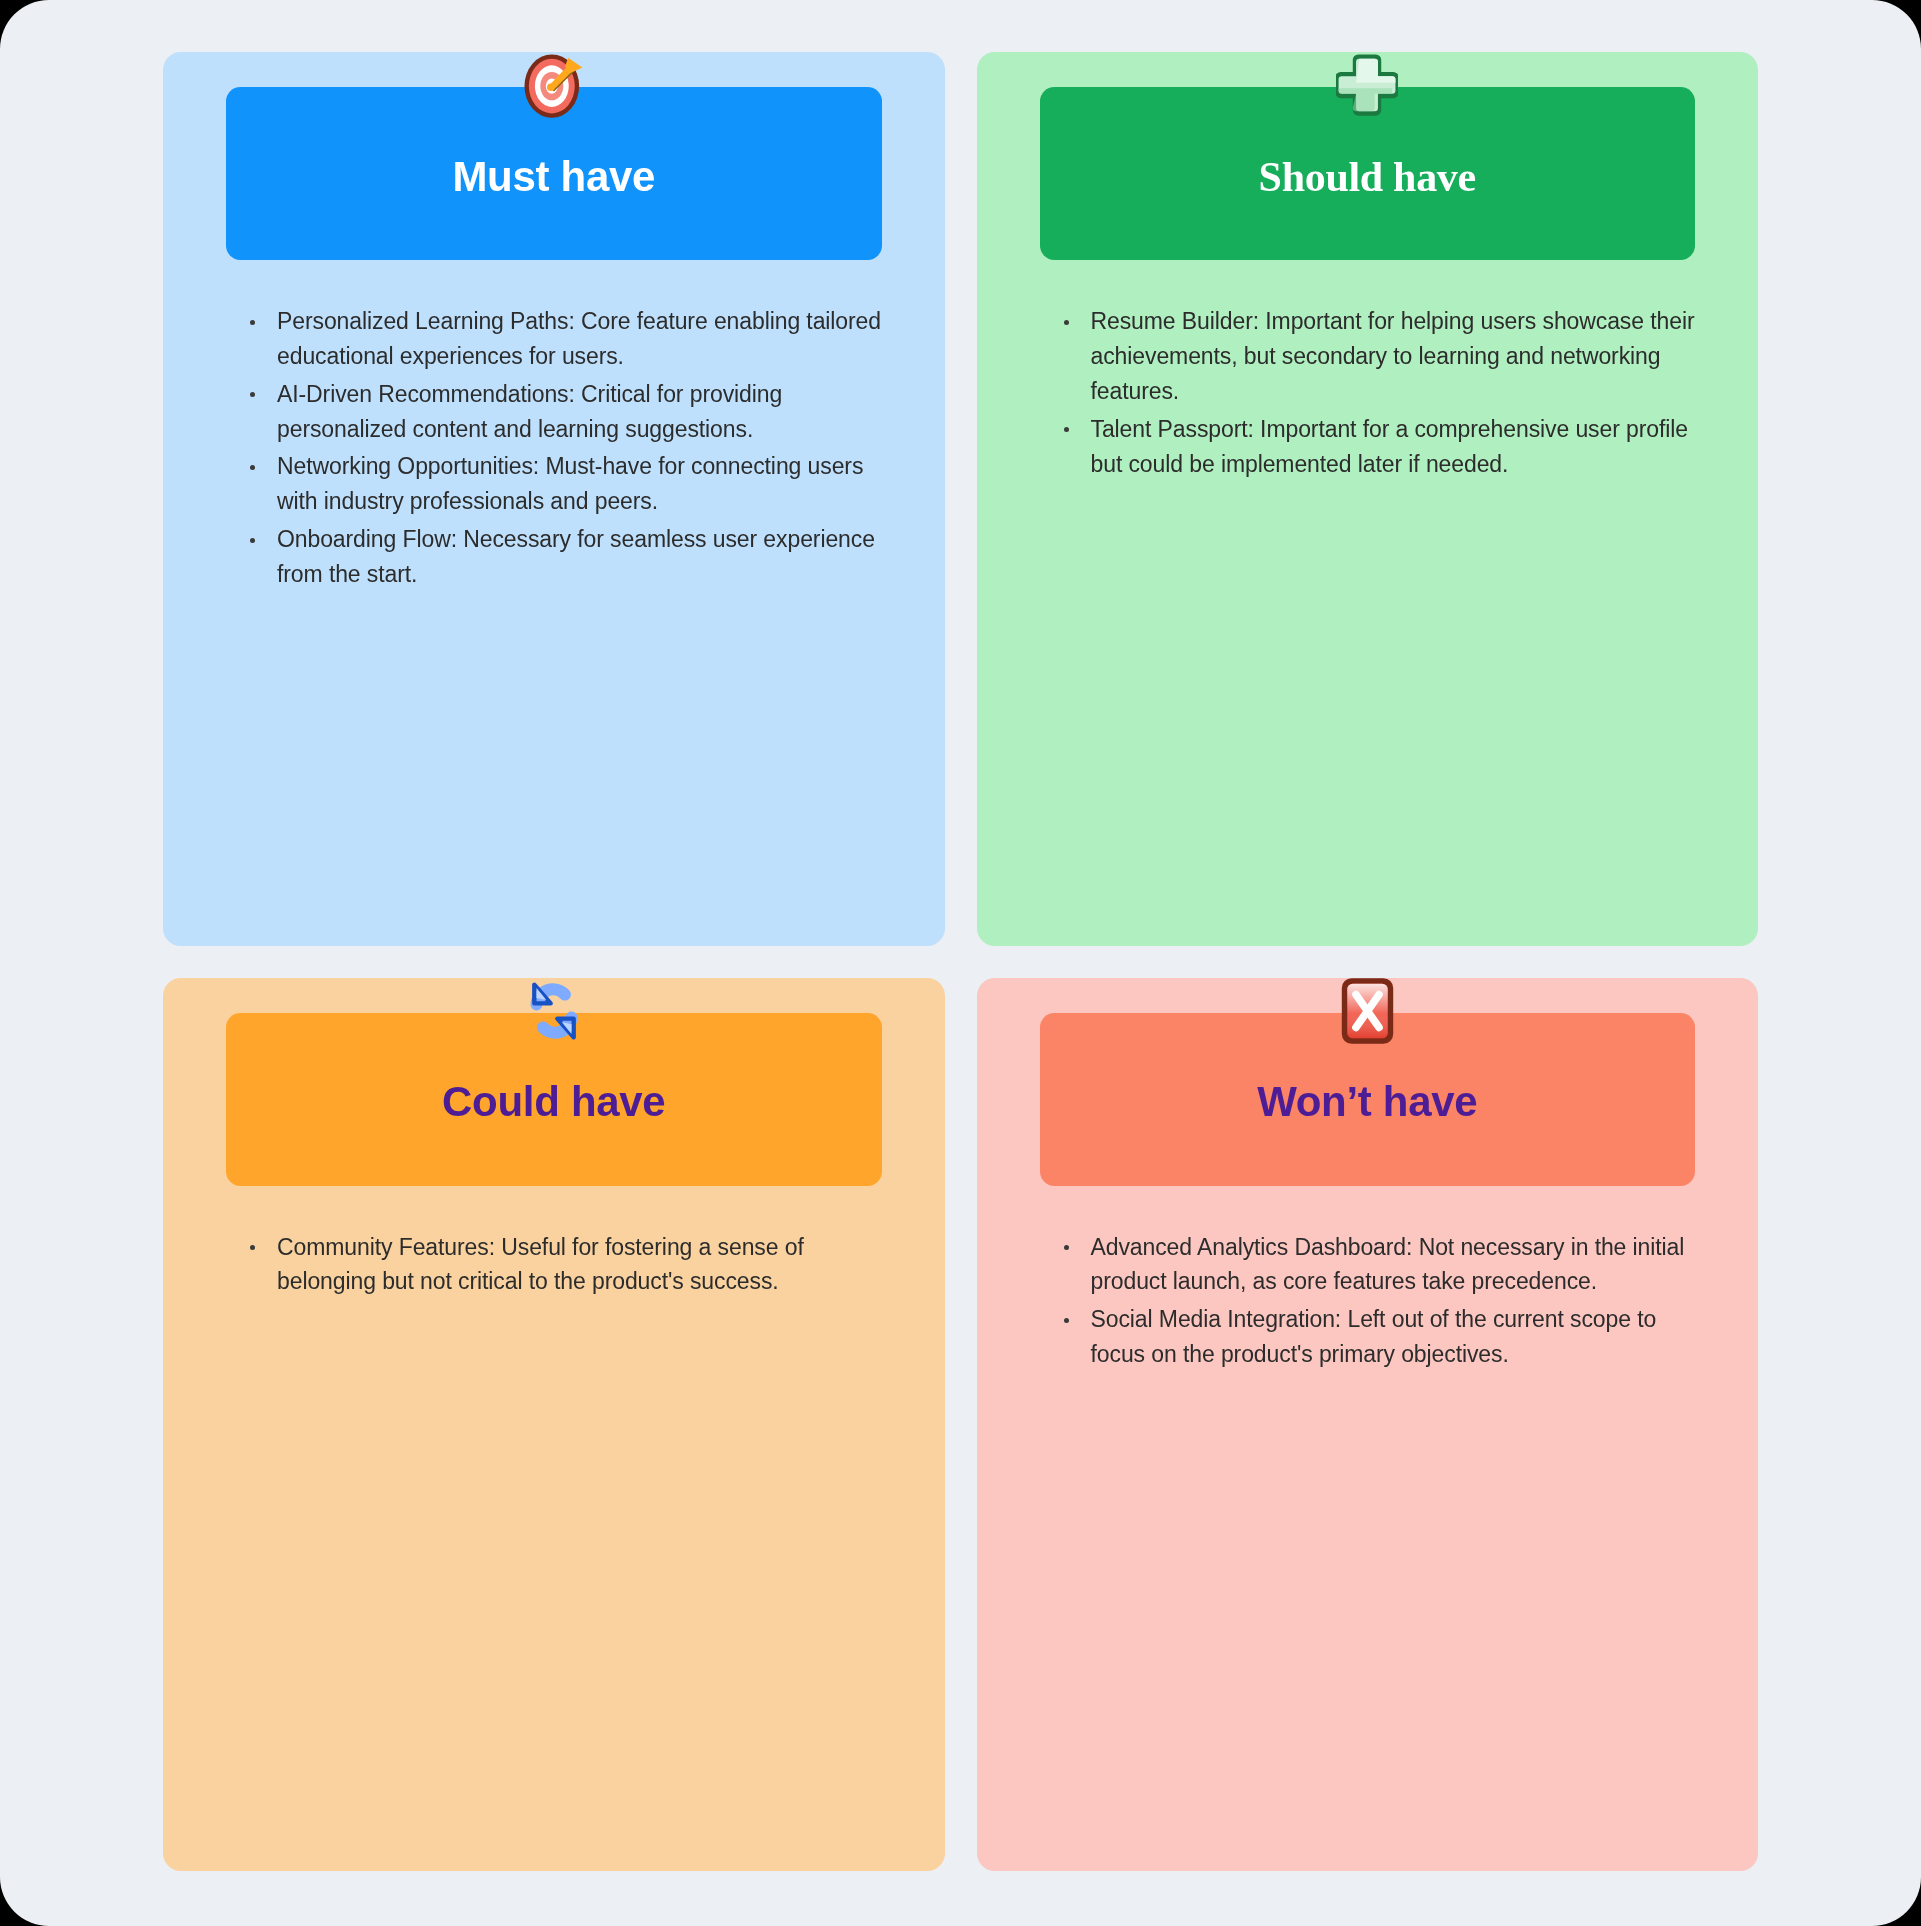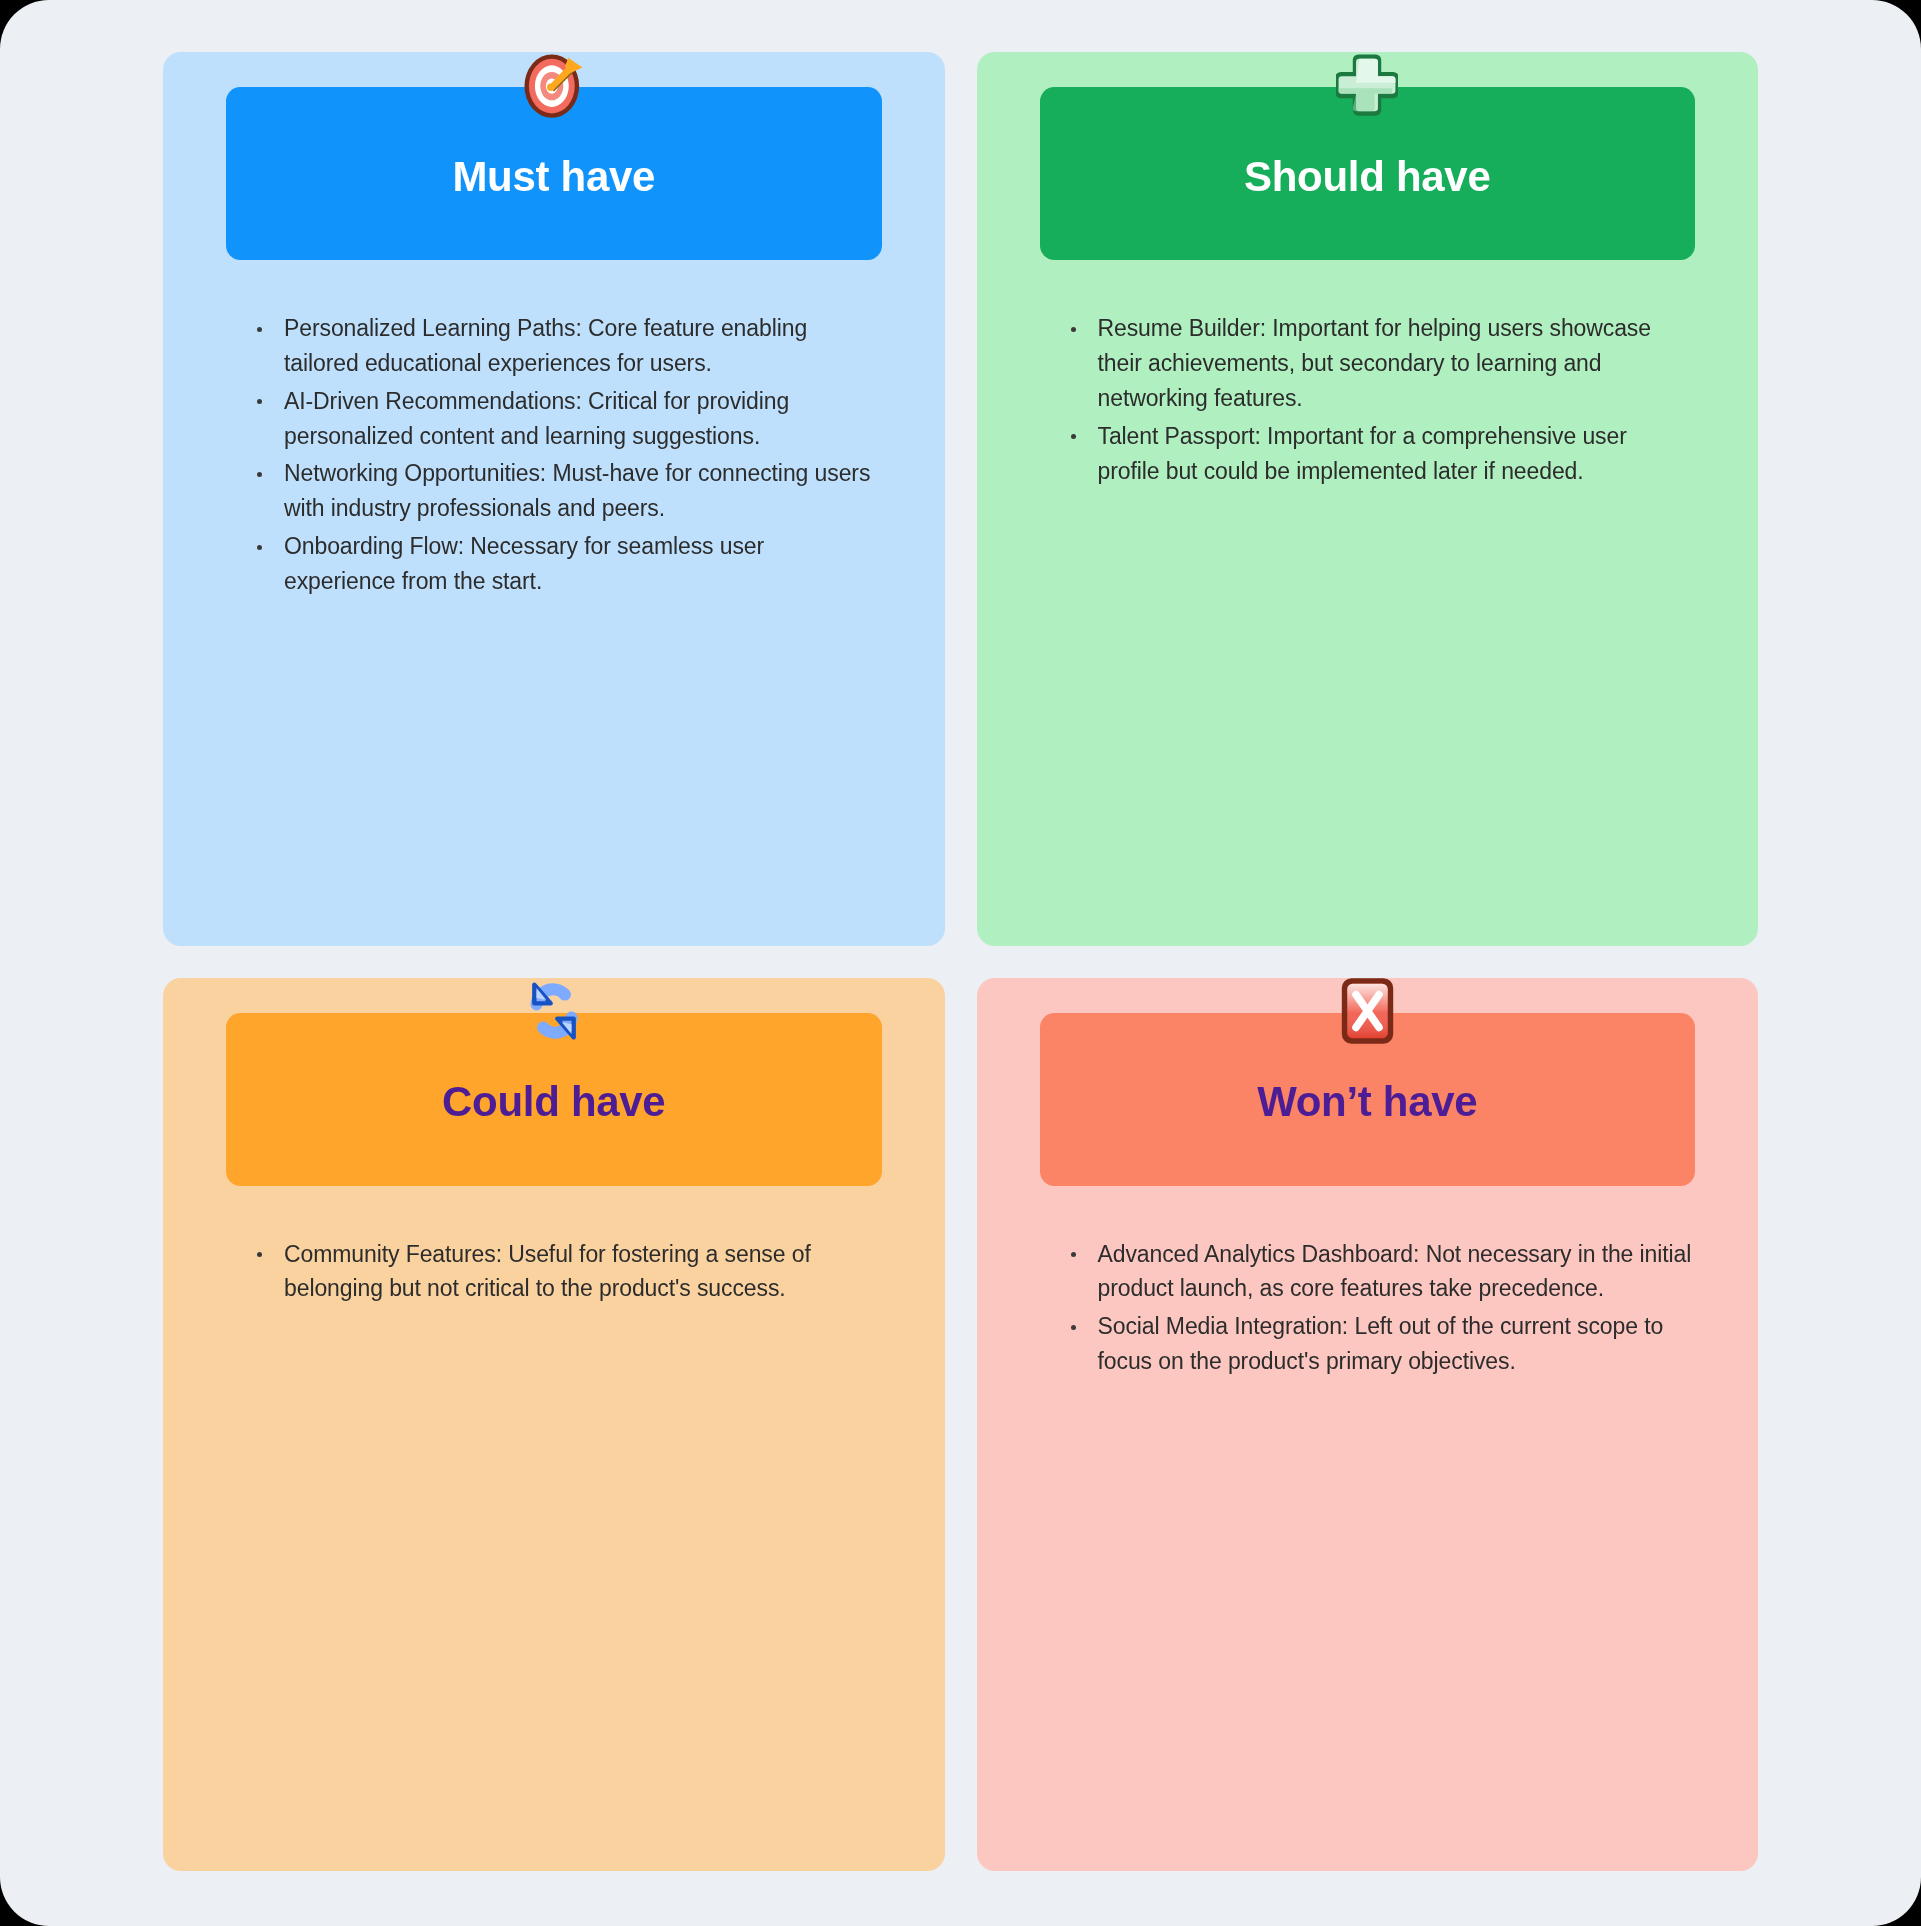--- a/index.html
+++ b/index.html
@@ -58,21 +58,21 @@
   .header-bar {
     height: 173px;
     border-radius: 14.4px;
     display: flex;
     align-items: center;
     justify-content: center;
     box-sizing: border-box;
   }
 
   .card.blue   .header-bar { background: #1193fc; }
-  .card.green  .header-bar { background: #16ad5b; }
+  .card.green  .header-bar { background: #16ad5b; font-family: Liberation Serif, serif; }
   .card.orange .header-bar { background: #ffa52b; }
   .card.red    .header-bar { background: #fb8467; }
 
   .header-title {
     font-size: 42px;
     font-weight: bold;
     letter-spacing: -0.3px;
     line-height: 1;
     transform: translateY(3.3px);
   }
@@ -90,21 +90,21 @@
     width: 72px;
     height: 72px;
     display: flex;
     align-items: center;
     justify-content: center;
     pointer-events: none;
   }
   .header-icon svg { display: block; }
 
   .bullets {
-    margin: 7px;
+    margin: 0;
     padding: 44px 58px 0 83px;
     list-style: none;
   }
 
   .bullets li {
     position: relative;
     font-size: 23px;
     line-height: 1.52;
     color: #2c2c2c;
     padding-left: 31px;

